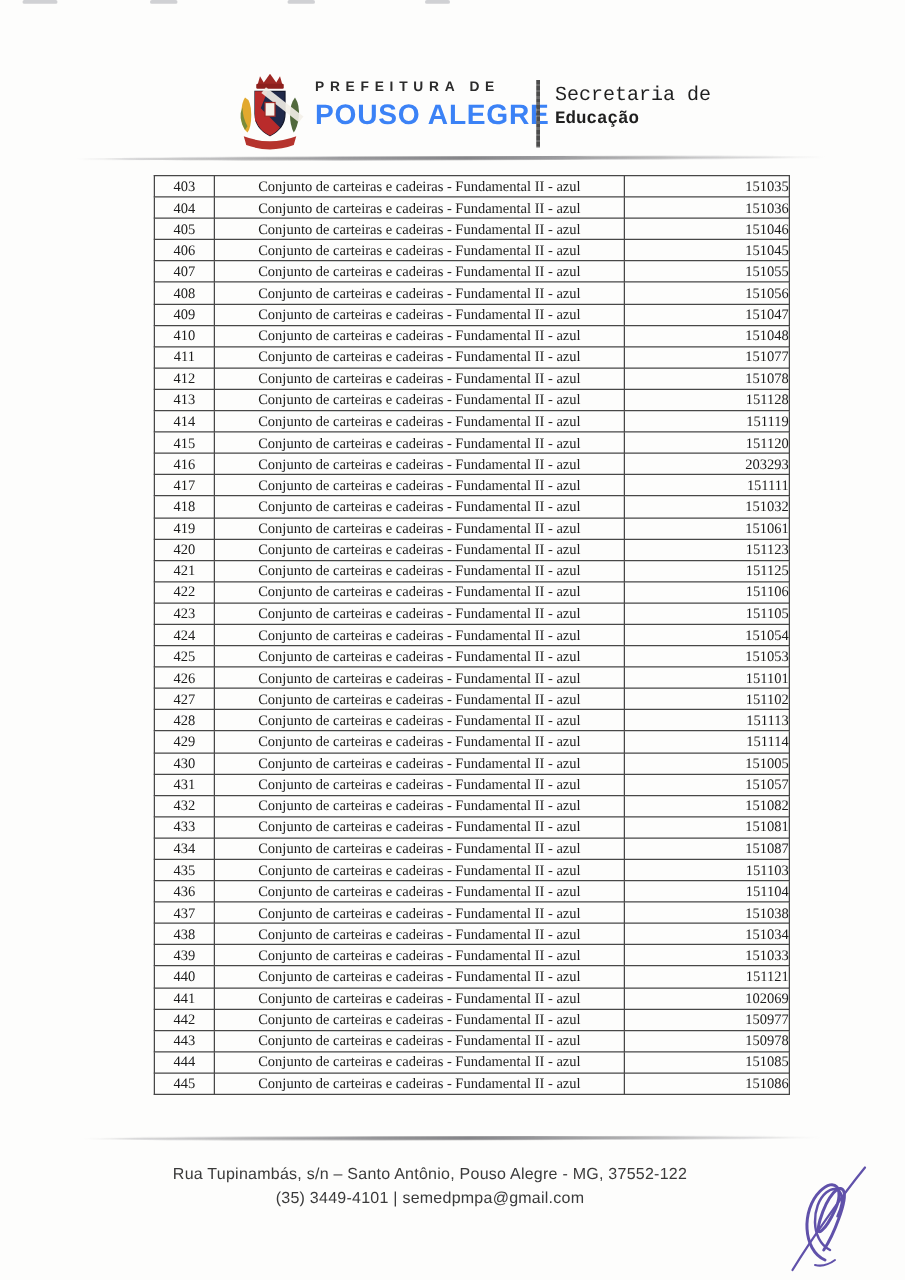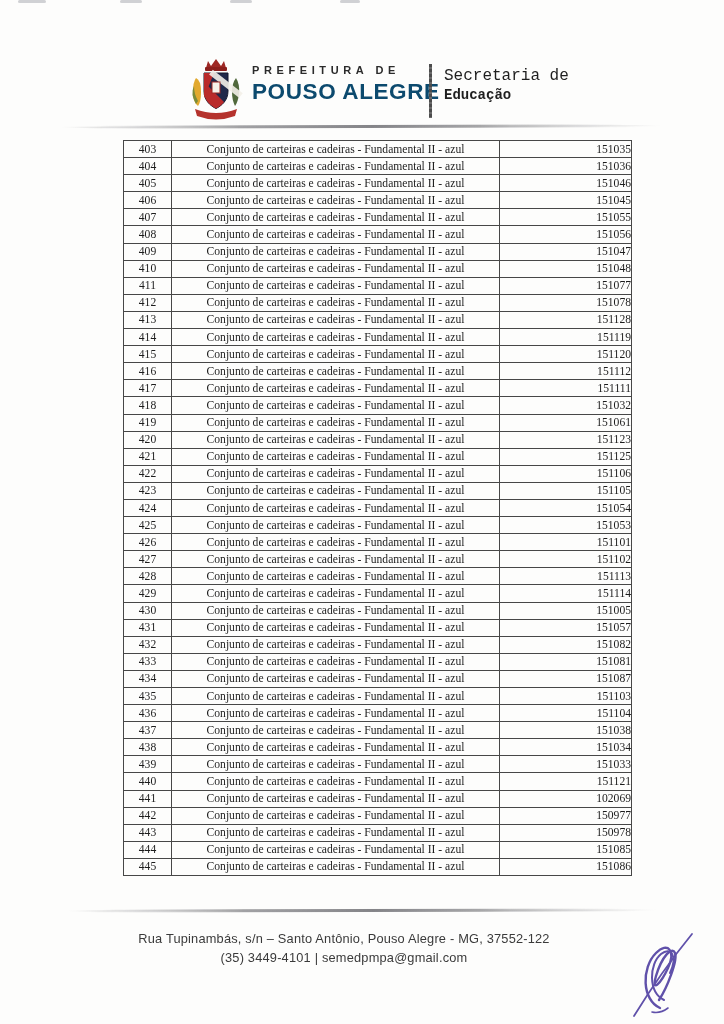--- a/index.html
+++ b/index.html
@@ -7,21 +7,21 @@
   .page{position:relative;width:724px;height:1024px;background:#fdfdfc;overflow:hidden;}
 
   
   .top-artifact{position:absolute;top:0;height:3px;background:rgba(105,110,120,.30);border-radius:2px;}
 
   
   .letterhead{position:absolute;left:0;top:0;width:658px;height:130px;}
   .coat{position:absolute;left:187px;top:56px;width:58px;height:66px;}
   .org-block{position:absolute;left:252px;top:64px;color:#242424;}
   .org-small{font-size:11px;font-weight:700;letter-spacing:4.6px;color:#2b2b2b;}
-  .org-large{font-size:22.5px;font-weight:900;letter-spacing:.6px;margin-top:3px;color:#0c4a6e;}
+  .org-large{font-size:22.5px;font-weight:900;letter-spacing:.6px;margin-top:3px;color:#3b82f6;}
   .hdr-divider{position:absolute;left:429px;top:64px;width:2.5px;height:54px;
     background:repeating-linear-gradient(to bottom,#4c4c4c 0 3px,#6a6a6a 3px 5px);}
   .dept-block{position:absolute;left:444px;top:67px;color:#1f1f1f;line-height:19px;}
   .dept-1{font-size:16px;font-weight:400;font-family:Liberation Mono, monospace;}
   .dept-2{font-size:14px;font-weight:700;font-family:Liberation Mono, monospace;}
 
   
   .scan-shadow{position:absolute;height:3px;filter:blur(.4px);border-radius:50%;
     background:linear-gradient(to right,transparent,rgba(95,95,100,.22) 7%,
       rgba(70,70,76,.5) 30%,rgba(58,58,64,.62) 52%,rgba(70,70,76,.45) 72%,
@@ -169,21 +169,21 @@
 
     <tr>
       <td class="c-num">415</td>
       <td class="c-desc">Conjunto de carteiras e cadeiras - Fundamental II - azul</td>
       <td class="c-code">151120</td>
     </tr>
 
     <tr>
       <td class="c-num">416</td>
       <td class="c-desc">Conjunto de carteiras e cadeiras - Fundamental II - azul</td>
-      <td class="c-code">151112</td>
+      <td class="c-code">203293</td>
     </tr>
 
     <tr>
       <td class="c-num">417</td>
       <td class="c-desc">Conjunto de carteiras e cadeiras - Fundamental II - azul</td>
       <td class="c-code">151111</td>
     </tr>
 
     <tr>
       <td class="c-num">418</td>

